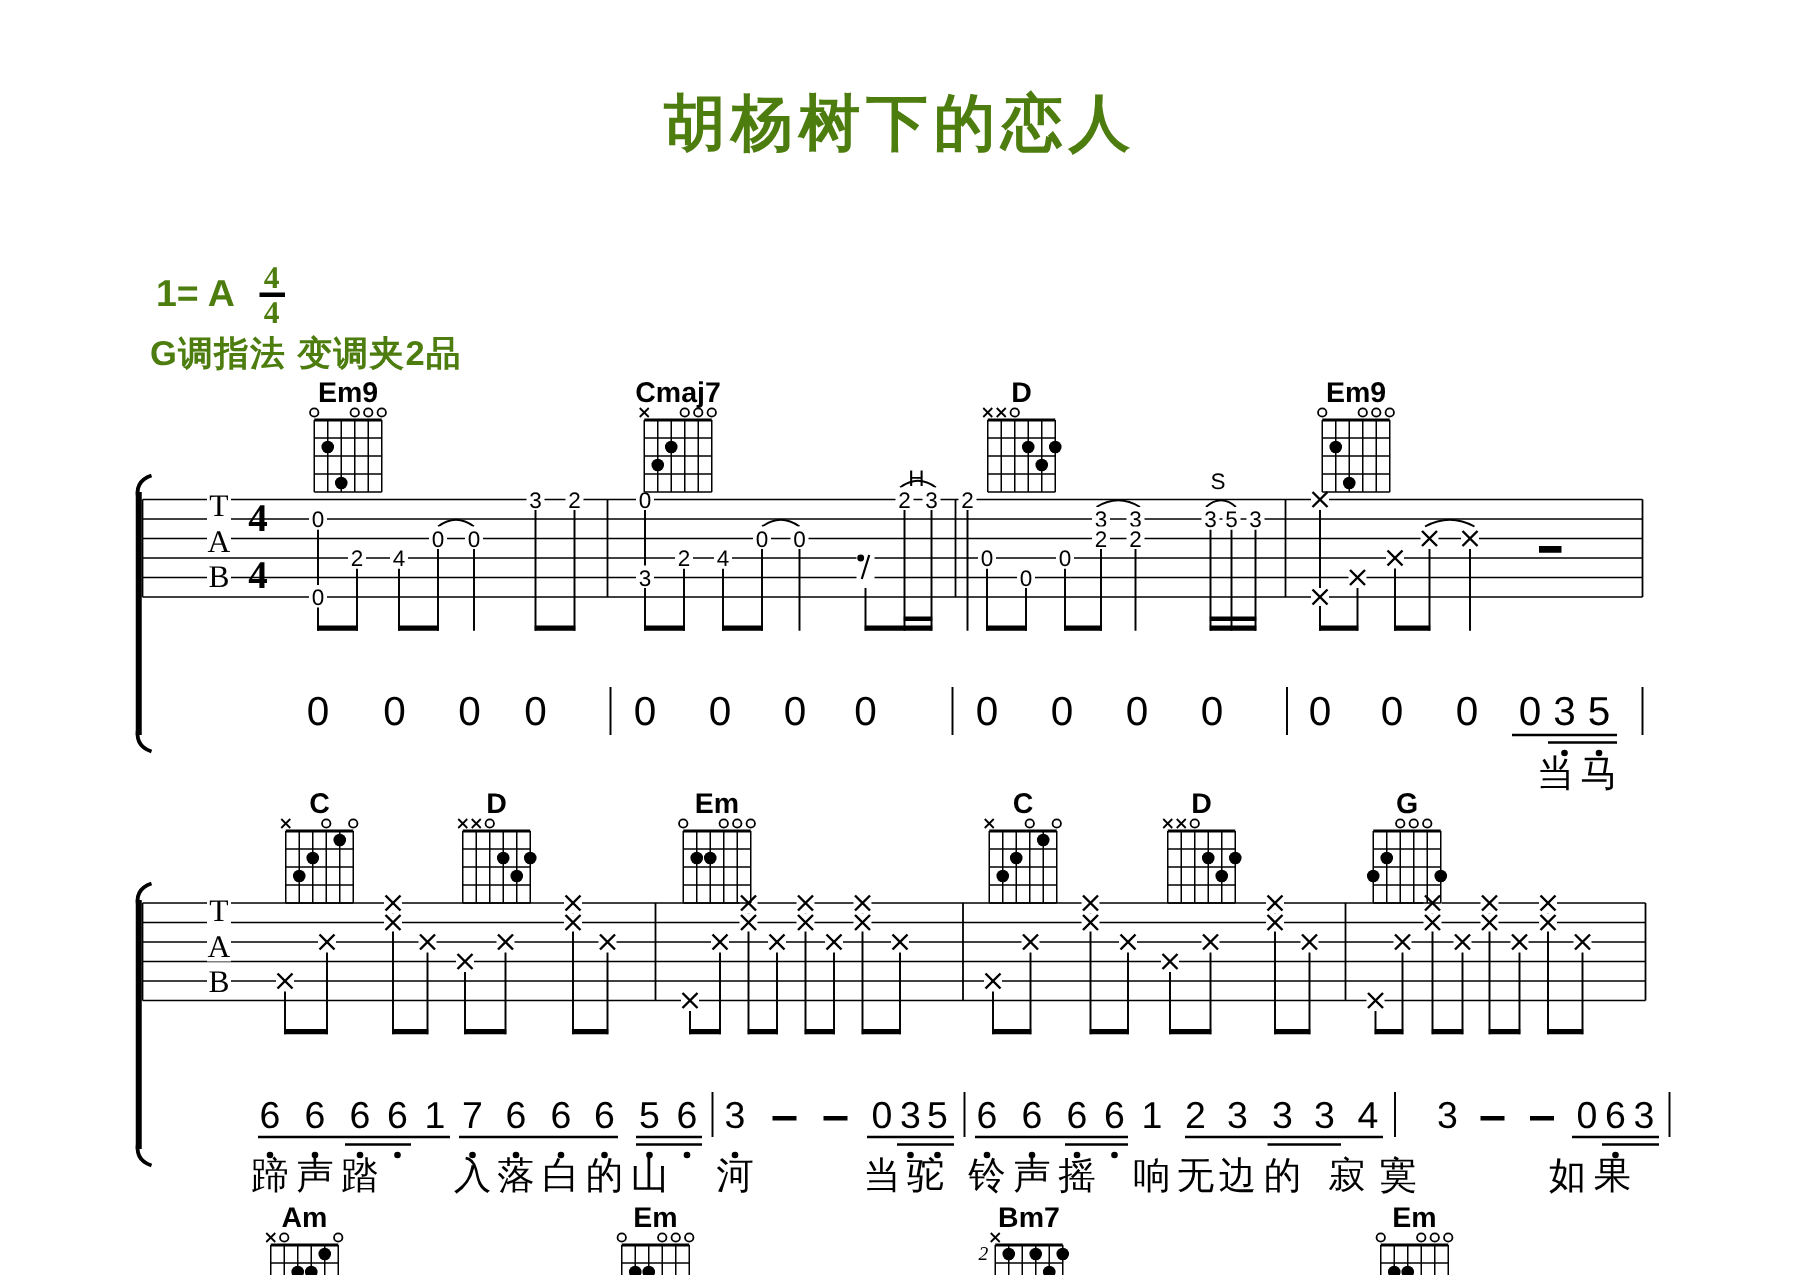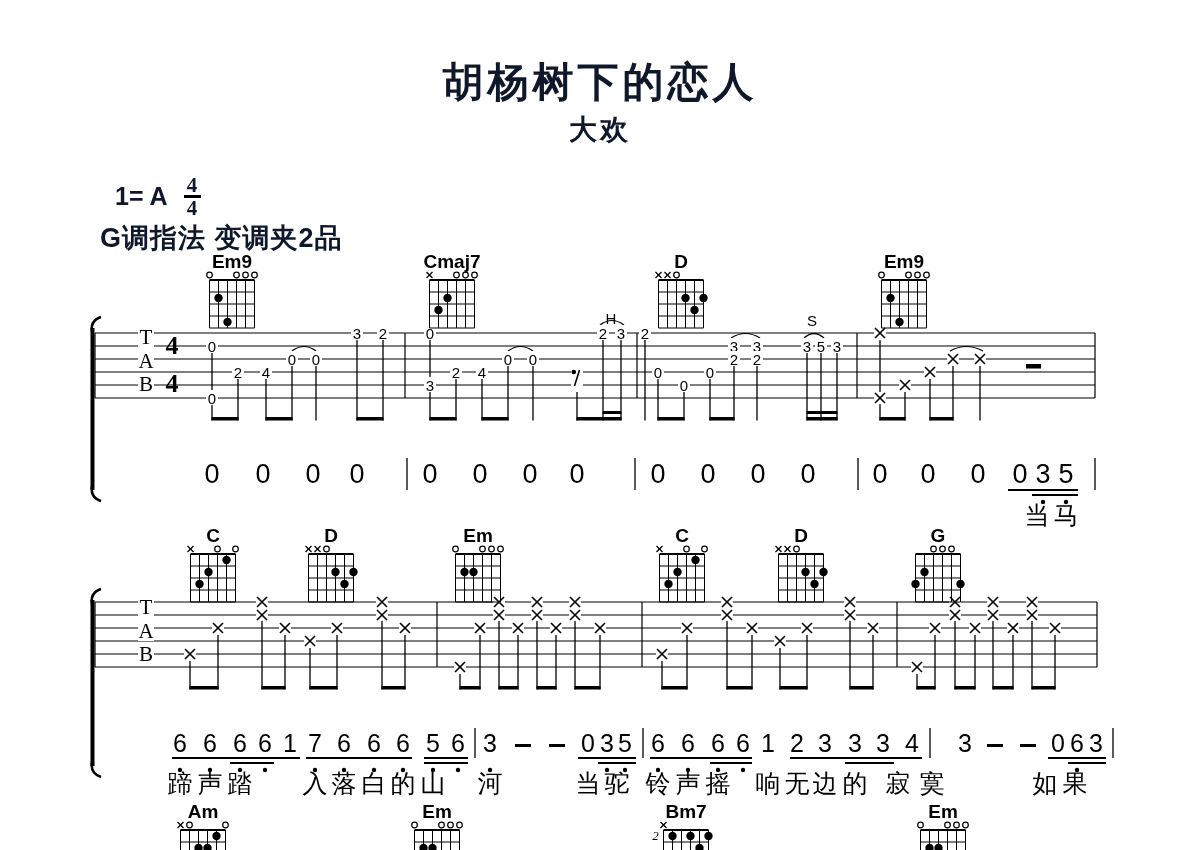--- a/index.html
+++ b/index.html
@@ -1,36 +1,35 @@
 <!DOCTYPE html>
 <html><head>
 <meta charset="utf-8">
 <style>
   html,body{margin:0;padding:0;background:#fff}
   .page{position:relative;width:1200px;height:850px;background:#ffffff;overflow:hidden;
-        font-family:'Liberation Sans','DejaVu Sans',sans-serif;color:#0f172a}
+        font-family:'Liberation Sans','DejaVu Sans',sans-serif;color:#4d7c0f}
   .abs{position:absolute}
   #score{position:absolute;left:0;top:0}
   .title{top:55px;left:0;width:100%;text-align:center;font-size:41px;font-weight:700;letter-spacing:4px}
   .artist{top:111px;left:0;width:100%;text-align:center;font-size:28px;font-weight:700;letter-spacing:3px}
   .credits{top:150px;left:950px;font-size:21px;line-height:28.5px;font-weight:600;letter-spacing:1px}
-  .keyline{top:176px;left:115px;font-size:25px;font-weight:600;display:flex;align-items:center}
+  .keyline{top:176px;left:104px;font-size:25px;font-weight:600;display:flex;align-items:center}
   .frac{display:flex;flex-direction:column;align-items:center;margin-left:16px;
         font-family:'Liberation Serif',serif;font-size:21px;font-weight:700;line-height:18px}
   .fracbar{width:17px;height:2.5px;background:#000;margin:1px 0}
-  .tuning{top:220px;left:100px;font-size:27px;font-weight:600;letter-spacing:1px}
+  .tuning{top:220px;left:100px;font-size:23px;font-weight:600;letter-spacing:1px}
   svg text{fill:#000;font-family:'Liberation Sans','DejaVu Sans',sans-serif}
   svg text.serif{font-family:'Liberation Serif','DejaVu Serif',serif}
 </style>
 </head>
 <body>
 
 <div class="page">
   <div class="abs title">胡杨树下的恋人</div>
-  <div class="abs artist">大欢</div>
   <div class="abs keyline">
     <span>1= A</span>
     <span class="frac">
       <span>4</span>
       <span class="fracbar"></span>
       <span>4</span>
     </span>
   </div>
   <div class="abs tuning">G调指法 变调夹2品</div>
   <svg id="score" width="1200" height="850" viewBox="0 0 1200 850">

